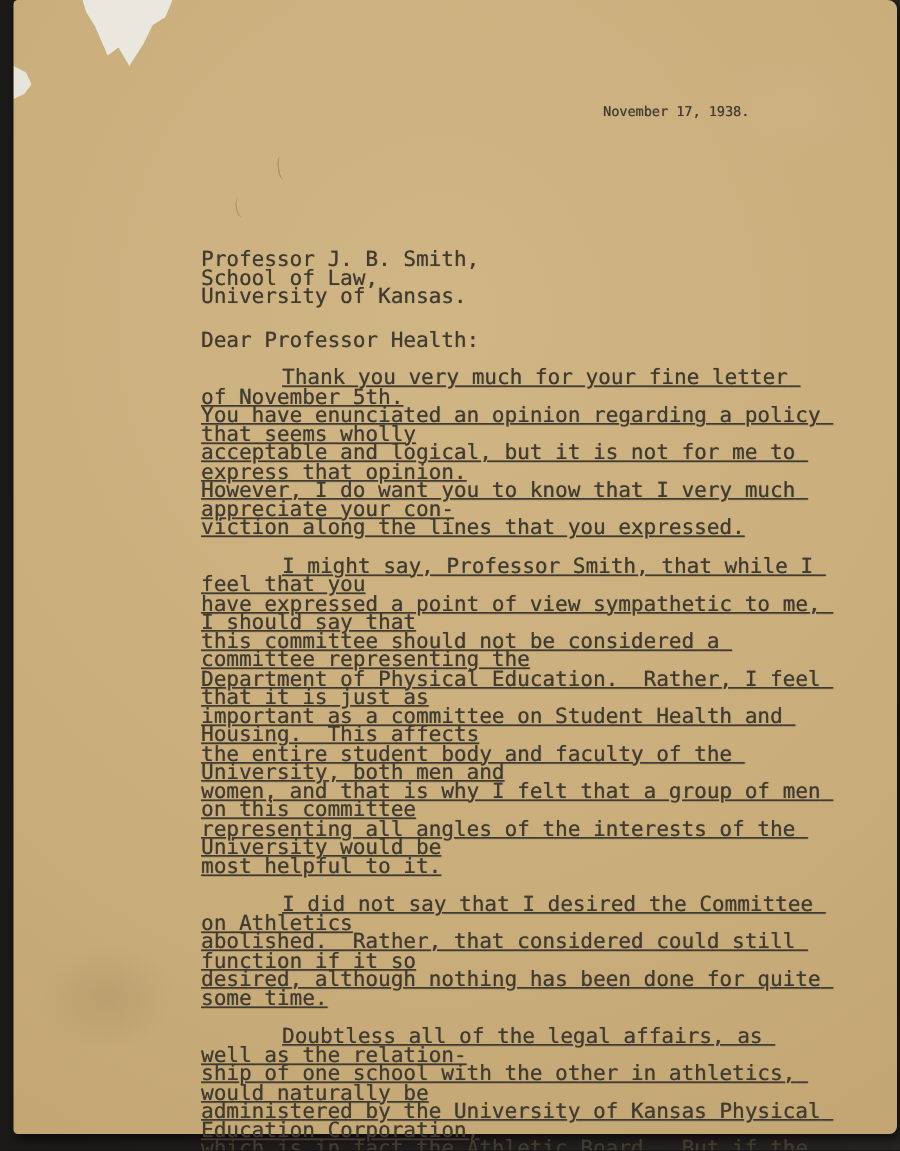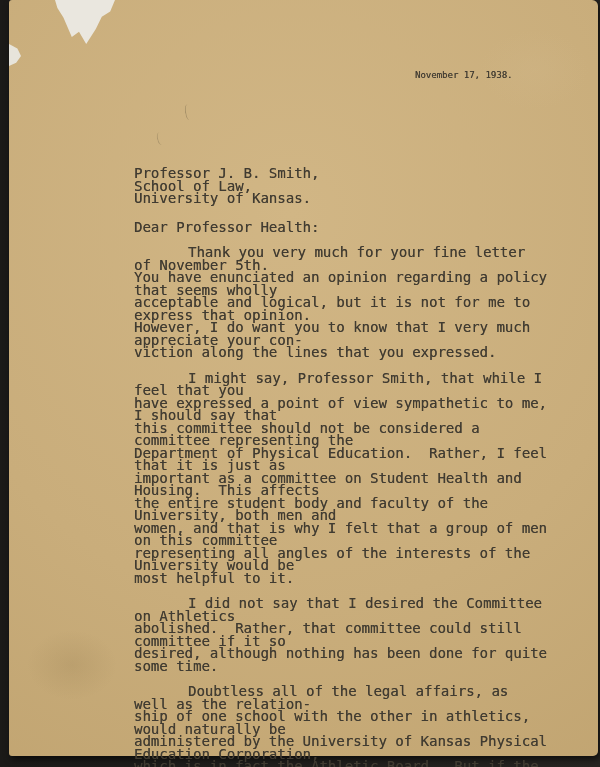--- a/index.html
+++ b/index.html
@@ -28,37 +28,38 @@
     background: #eae7df;
     clip-path: polygon(0% 0%, 100% 0%, 92% 26%, 78% 38%, 68% 66%, 52% 100%, 40% 72%, 28% 84%, 14% 40%, 4% 18%);
   }
   .torn-edge-notch {
     position: absolute; left: 0; top: 44px;
     width: 12px; height: 22px;
     background: #e7e4db;
     clip-path: polygon(0 0, 70% 20%, 100% 55%, 60% 85%, 0 100%);
   }
   .date-line {
-    position: absolute; left: 415px; top: 69px;
+    position: absolute; left: 402px; top: 69px;
     font-size: 9px; line-height: 12.5px;
     color: #403b31;
     text-shadow: 0.2px 0.2px 0.45px rgba(64,59,49,0.75);
   }
   .letter-text {
     position: absolute; left: 134px; top: 167px; width: 414px;
     color: #403b31;
     font-size: 14px; line-height: 12.5px;
     text-shadow: 0.2px 0.2px 0.45px rgba(64,59,49,0.75);
   }
   .recipient { white-space: pre-line; }
   .salutation { margin-top: 16px; }
   .para {
     margin: 13px 0 0 0;
     white-space: pre-wrap;
     text-indent: 54px;
+    text-decoration: underline;
   }
   .pencil-mark-1 {
     position: absolute; left: 176px; top: 104px;
     width: 8px; height: 16px;
     border-left: 1.2px solid rgba(96,86,64,0.38);
     border-radius: 50% / 60%;
     transform: rotate(-8deg);
   }
   .pencil-mark-2 {
     position: absolute; left: 148px; top: 132px;
@@ -106,21 +107,21 @@
     <p class="para">I might say, Professor Smith, that while I feel that you
 have expressed a point of view sympathetic to me, I should say that
 this committee should not be considered a committee representing the
 Department of Physical Education.  Rather, I feel that it is just as
 important as a committee on Student Health and Housing.  This affects
 the entire student body and faculty of the University, both men and
 women, and that is why I felt that a group of men on this committee
 representing all angles of the interests of the University would be
 most helpful to it.</p>
     <p class="para">I did not say that I desired the Committee on Athletics
-abolished.  Rather, that committee could still committee if it so
+abolished.  Rather, that considered could still function if it so
 desired, although nothing has been done for quite some time.</p>
     <p class="para">Doubtless all of the legal affairs, as well as the relation-
 ship of one school with the other in athletics, would naturally be
 administered by the University of Kansas Physical Education Corporation,
 which is in fact the Athletic Board.  But if the Senate Committee de-
 sired to recommend that the number of hours for participation be cut
 down and the academic requirement raised, then that would be in their
 right.  Say that no student might participate by representing the
 University of Kansas unless this individual had 20 hours of C average
 the two preceding semesters.  A Senate committee could work this out

